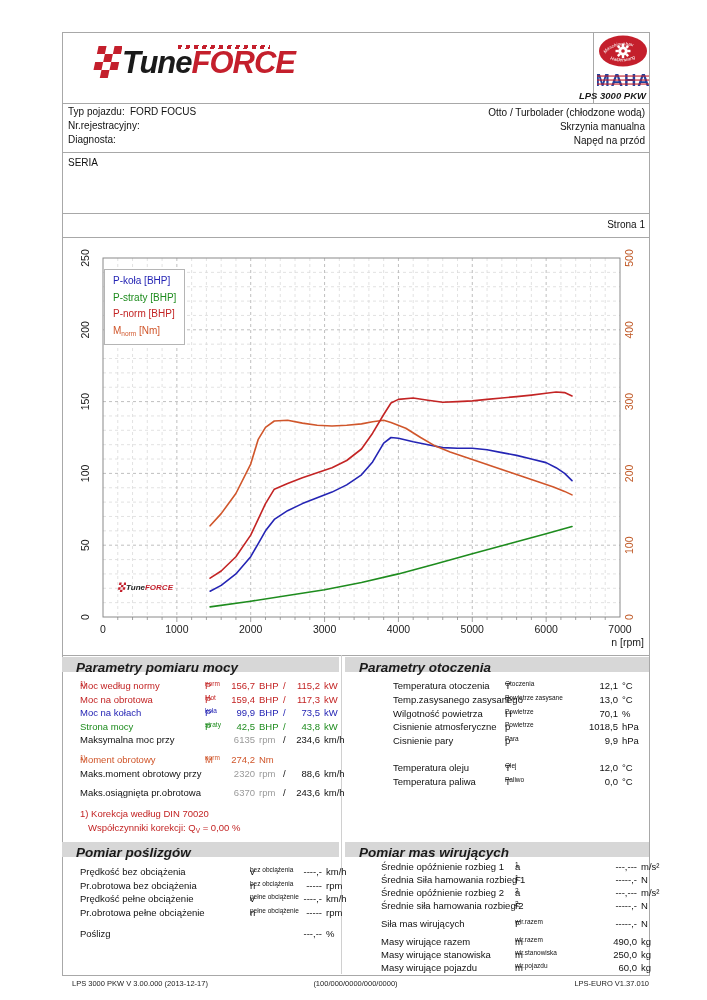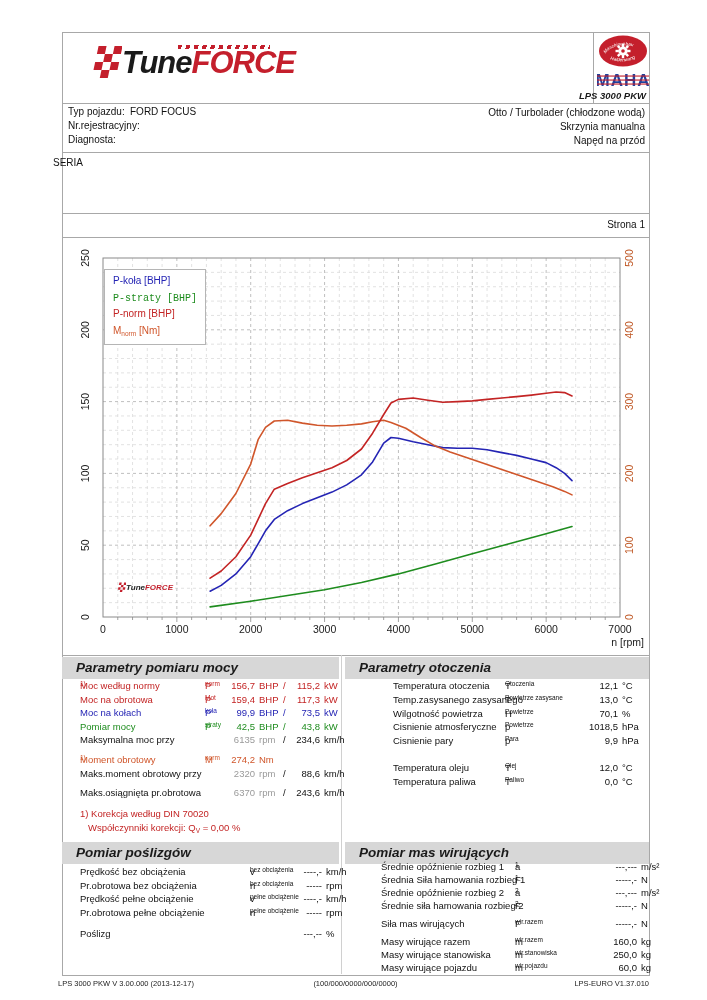--- a/index.html
+++ b/index.html
@@ -16,33 +16,33 @@
   #brand .red{color:#c41f2c;}
   #brand-dashes{position:absolute;left:56px;top:-3px;width:92px;height:4px;
      background:repeating-linear-gradient(105deg,#c41f2c 0 4px,transparent 4px 8px);}
   #maha{left:597px;top:34px;}
   #lps-label{right:61px;top:90px;font-style:italic;font-size:9.5px;color:#1a1a1a;font-weight:bold;}
   
   .vrow{height:14px;font-size:10px;}
   .vrow .lbl{display:inline-block;width:62px;}
   #veh-left{left:68px;top:106px;}
   #veh-right{right:62px;top:106px;text-align:right;font-size:10px;line-height:14px;}
-  #seria{left:53px;top:157px;font-size:10px;text-align:center;}
+  #seria{left:68px;top:157px;font-size:10px;text-align:center;}
   #strona{right:62px;top:219px;font-size:10px;}
   
   #chart-wrap{left:62px;top:237px;width:587px;height:418px;}
   #legend{position:absolute;left:42px;top:32px;background:#fff;border:1px solid #b5b5b5;
           padding:4px 8px 4px 8px;font-size:10px;line-height:13.5px;}
   .leg-sub{font-size:6.5px;vertical-align:-2px;}
   #watermark{position:absolute;left:54px;top:345px;display:flex;align-items:center;
              font-size:8px;font-weight:bold;font-style:italic;}
   #watermark .black{color:#222;}
   #watermark .red{color:#c41f2c;}
   
-  .sec{position:absolute;height:22px;background:#d7d7d7;font-size:13.5px;font-weight:bold;
+  .sec{position:absolute;height:15px;background:#d7d7d7;font-size:13.5px;font-weight:bold;
        font-style:italic;line-height:22px;padding-left:14px;box-sizing:border-box;color:#1a1a1a;}
   .rows{position:absolute;font-size:9.5px;color:#111;}
   .trow{position:relative;height:13.6px;}
   .trow span{position:absolute;white-space:nowrap;}
   sub,.subtxt{font-size:6.5px;}
   .subtxt{vertical-align:-2px;letter-spacing:0;}
   sup{font-size:6.5px;}
   
   .pw .c-label{left:18px;} .pw .c-sym{left:143px;}
   .pw .c-v1{left:145px;width:48px;text-align:right;} .pw .c-u1{left:197px;}
@@ -262,21 +262,21 @@
         <text x="571" y="21" text-anchor="middle" font-size="10.5" fill="#c05a28" transform="rotate(-90 571 21)">500</text>
         <polyline points="148.1,369.9 188.7,364.2 225.6,358.5 262.6,352.7 299.5,345.5 336.4,336.9 373.4,326.9 410.3,316.8 447.2,306.8 484.1,296.7 510.0,289.5" fill="none" stroke="#1e8c1e" stroke-width="1.6" stroke-linejoin="round" stroke-linecap="round"></polyline>
         <polyline points="148.1,354.2 159.2,348.4 173.9,336.9 188.7,319.7 196.1,306.8 203.5,293.8 212.3,282.4 225.6,273.7 240.4,266.6 255.2,260.8 270.0,255.1 284.7,247.9 299.5,237.8 310.6,224.9 321.7,206.2 329.0,200.5 336.4,201.2 351.2,204.8 366.0,207.7 380.7,210.6 395.5,211.3 410.3,211.3 425.1,212.7 439.8,215.6 454.6,218.4 469.4,222.0 484.1,225.6 494.1,230.7 502.6,236.4 510.0,243.6" fill="none" stroke="#2424b4" stroke-width="1.6" stroke-linejoin="round" stroke-linecap="round"></polyline>
         <polyline points="148.1,288.8 159.2,276.6 173.9,256.5 188.7,227.1 196.1,202.7 203.5,190.4 212.3,184.0 225.6,183.3 240.4,186.1 255.2,188.3 270.0,189.0 284.7,188.3 299.5,186.9 310.6,184.7 321.7,183.3 329.0,185.4 343.8,191.2 358.6,200.5 373.4,209.1 388.1,214.9 402.9,219.9 417.7,224.9 432.4,229.9 447.2,235.0 462.0,240.0 476.8,245.0 491.5,250.0 502.6,254.4 510.0,257.9" fill="none" stroke="#d0562b" stroke-width="1.6" stroke-linejoin="round" stroke-linecap="round"></polyline>
         <polyline points="148.1,341.2 159.2,334.0 173.9,319.7 188.7,298.1 196.1,282.4 203.5,266.6 212.3,252.2 225.6,246.5 240.4,240.7 255.2,235.7 270.0,230.7 284.7,223.5 299.5,212.0 310.6,196.2 321.7,177.5 329.0,166.0 336.4,162.4 351.2,161.0 366.0,163.2 380.7,165.3 395.5,164.6 410.3,163.9 425.1,162.4 439.8,161.0 454.6,159.6 469.4,158.1 484.1,156.3 494.1,155.0 502.6,155.6 510.0,158.9" fill="none" stroke="#c32424" stroke-width="1.6" stroke-linejoin="round" stroke-linecap="round"></polyline>
       </svg>
     <div id="legend">
 
         <div class="leg-item" style="color: rgb(36, 36, 180);"><span style="color: rgb(36, 36, 180);">P-koła [BHP]</span><span class="leg-sub" style="color: rgb(36, 36, 180);"></span><span style="color: rgb(36, 36, 180);"></span></div>
 
-        <div class="leg-item" style="color: rgb(30, 140, 30);"><span style="color: rgb(30, 140, 30); font-family: Liberation Mono, monospace;">P-straty [BHP]</span><span class="leg-sub" style="color: rgb(30, 140, 30);"></span><span style="color: rgb(30, 140, 30);"></span></div>
+        <div class="leg-item" style="color: rgb(30, 140, 30);"><span style="color: rgb(30, 140, 30);">P-straty [BHP]</span><span class="leg-sub" style="color: rgb(30, 140, 30);"></span><span style="color: rgb(30, 140, 30);"></span></div>
 
         <div class="leg-item" style="color: rgb(195, 36, 36);"><span style="color: rgb(195, 36, 36);">P-norm [BHP]</span><span class="leg-sub" style="color: rgb(195, 36, 36);"></span><span style="color: rgb(195, 36, 36);"></span></div>
 
         <div class="leg-item" style="color: rgb(208, 86, 43);"><span style="color: rgb(208, 86, 43);">M</span><span class="leg-sub" style="color: rgb(208, 86, 43);">norm</span><span style="color: rgb(208, 86, 43);"> [Nm]</span></div>
 
     </div>
     <div id="watermark">
       <svg width="10" height="10" viewBox="0 0 34 34">
         <g transform="skewX(-12)" fill="#c41f2c">
           <rect x="12" y="2" width="8" height="8"></rect>
@@ -335,21 +335,21 @@
           <span class="subtxt">koła</span>
         </span>
         <span class="c-v1">99,9</span>
         <span class="c-u1">BHP</span>
         <span class="c-sep">/</span>
         <span class="c-v2">73,5</span>
         <span class="c-u2">kW</span>
       </div>
 
       <div class="trow" style="color: rgb(30, 140, 30);">
-        <span class="c-label"><span>Pomiar mocy</span> <sup></sup></span>
+        <span class="c-label"><span>Strona mocy</span> <sup></sup></span>
         <span class="c-sym">
           <span>P</span>
           <span class="subtxt">straty</span>
         </span>
         <span class="c-v1">42,5</span>
         <span class="c-u1">BHP</span>
         <span class="c-sep">/</span>
         <span class="c-v2">43,8</span>
         <span class="c-u2">kW</span>
       </div>
@@ -589,21 +589,21 @@
         <span class="c-v1">-----,-</span>
         <span class="c-u1">N</span>
       </div>
 
       <div class="trow gap">
         <span class="c-label">Masy wirujące razem</span>
         <span class="c-sym">
           <span>m</span>
           <span class="subtxt">wir.razem</span>
         </span>
-        <span class="c-v1">160,0</span>
+        <span class="c-v1">490,0</span>
         <span class="c-u1">kg</span>
       </div>
 
       <div class="trow">
         <span class="c-label">Masy wirujące stanowiska</span>
         <span class="c-sym">
           <span>m</span>
           <span class="subtxt">wir.stanowiska</span>
         </span>
         <span class="c-v1">250,0</span>
@@ -615,16 +615,16 @@
         <span class="c-sym">
           <span>m</span>
           <span class="subtxt">wir.pojazdu</span>
         </span>
         <span class="c-v1">60,0</span>
         <span class="c-u1">kg</span>
       </div>
 
   </div>
 
-  <div class="footer" style="left:58px;text-align:right;">LPS 3000 PKW V 3.00.000 (2013-12-17)</div>
+  <div class="footer" style="left:72px;text-align:right;">LPS 3000 PKW V 3.00.000 (2013-12-17)</div>
   <div class="footer" style="left:62px;width:587px;text-align:center;">(100/000/0000/000/0000)</div>
   <div class="footer" style="right:58px;">LPS-EURO V1.37.010</div>
 </div>
 
 </body></html>

